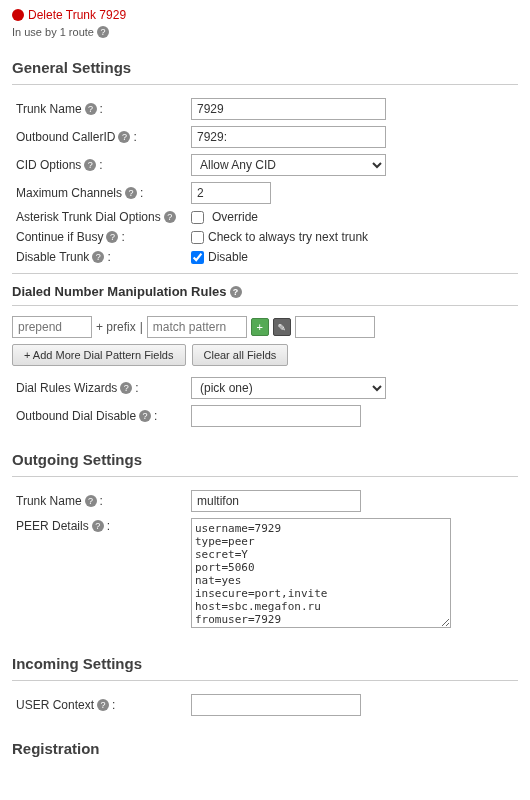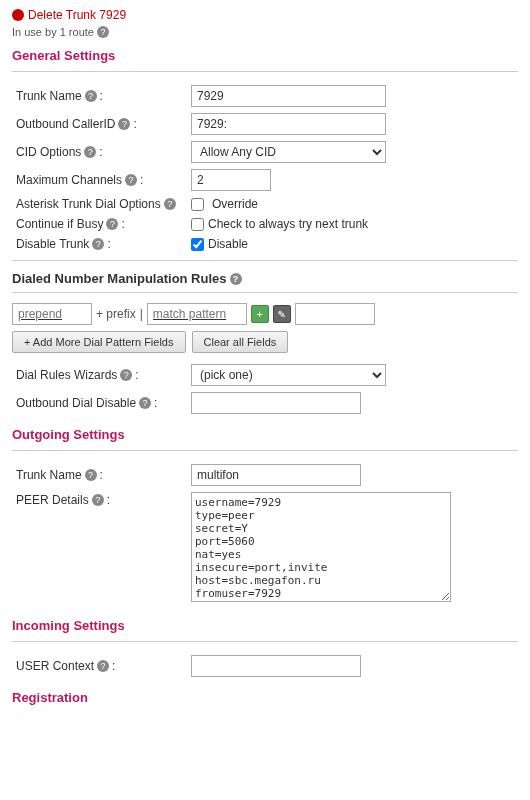--- a/index.html
+++ b/index.html
@@ -46,25 +46,25 @@
       background: #888;
       color: #fff;
       font-size: 9px;
       display: inline-flex;
       align-items: center;
       justify-content: center;
       cursor: pointer;
       flex-shrink: 0;
     }
     .section-title {
-      font-size: 13px;
+      font-size: 15px;
       font-weight: bold;
-      color: #be185d;
+      color: #404040;
       margin-bottom: 8px;
-      margin-top: 10px;
+      margin-top: 21px;
     }
     .section-divider {
       border: none;
       border-top: 1px solid #ccc;
       margin: 6px 0 10px 0;
     }
     .form-table {
       width: 100%;
       border-collapse: collapse;
       margin-bottom: 6px;
@@ -134,21 +134,20 @@
       gap: 3px;
     }
     .dial-pattern-row {
       display: flex;
       align-items: center;
       gap: 4px;
       margin-bottom: 6px;
     }
     .dial-pattern-row input[type="text"] {
       width: 80px;
-      text-decoration: underline;
     }
     .dial-pattern-row .plus-label {
       font-size: 12px;
       color: #555;
     }
     .dial-pattern-row .match-input {
       width: 100px;
     }
     .green-btn {
       background: #5a5;

